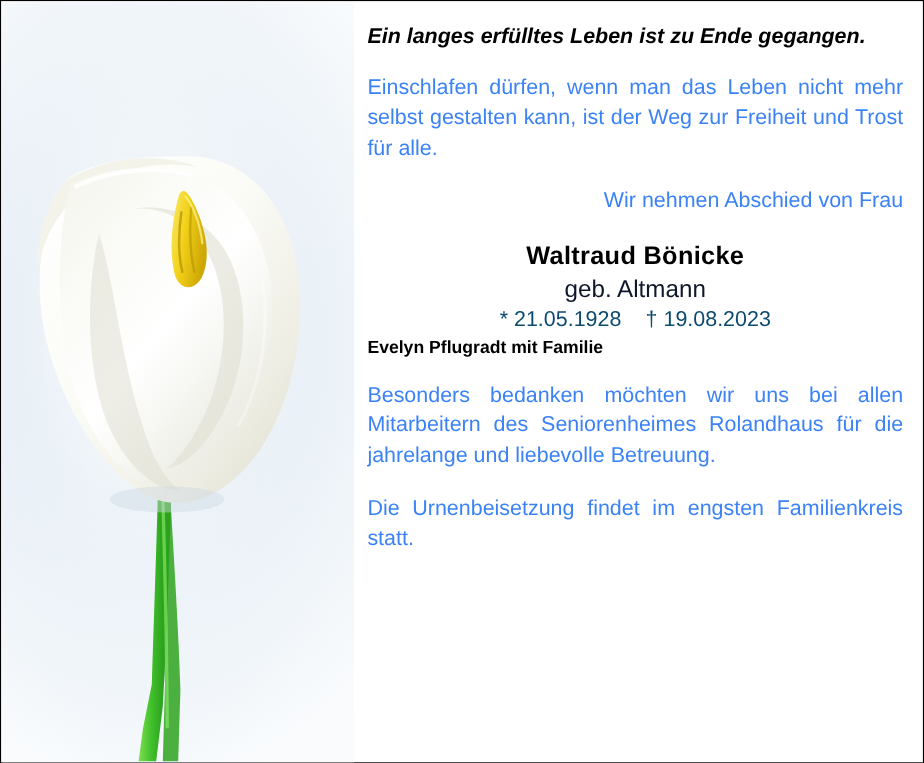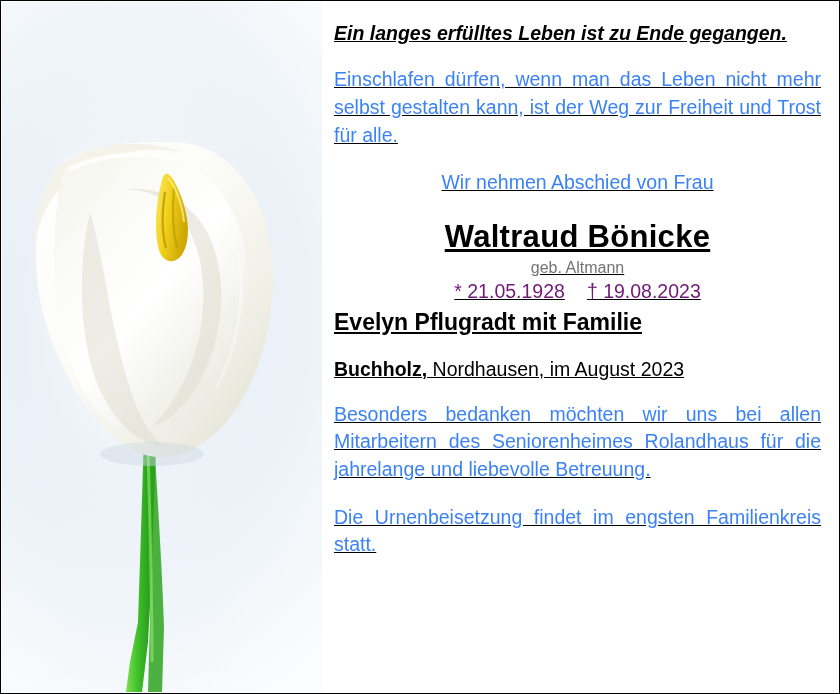--- a/index.html
+++ b/index.html
@@ -35,70 +35,69 @@
     width: 320px;
     height: 692px;
   }
   
   .text-col {
     position: absolute;
     left: 333px;
     top: 0;
     width: 487px;
     height: 606px;
-    text-decoration: underline;
   }
   .lead {
     font-style: italic;
     font-weight: bold;
     font-size: 19.5px;
     color: #000;
     margin-top: 20px;
     line-height: 1.3;
   }
   .para {
     font-size: 19.5px;
     color: #3b82f6;
     line-height: 1.42;
     text-align: justify;
     margin-top: 20px;
   }
   .para.nojust {
-    text-align: center;
+    text-align: right;
   }
   .name-block {
     text-align: center;
     margin-top: 22px;
   }
   .name {
-    font-size: 31px;
+    font-size: 23px;
     font-weight: bold;
     letter-spacing: 0.3px;
     color: #000;
     line-height: 1.15;
   }
   .born-name {
-    font-size: 16px;
-    color: #737373;
+    font-size: 22px;
+    color: #0f172a;
     margin-top: 4px;
   }
   .dates {
     font-size: 19.5px;
-    color: #701a75;
+    color: #0c4a6e;
     margin-top: 3px;
   }
   .dates .sep {
     display: inline-block;
     width: 22px;
   }
   .bold {
     font-weight: bold;
   }
   .family {
-    font-size: 23px;
+    font-size: 16px;
     font-weight: bold;
     color: #000;
     margin-top: 6px;
   }
   .place-line {
     font-size: 19.5px;
     color: #000;
     margin-top: 22px;
   }
 </style>
@@ -174,20 +173,19 @@
     <div class="name-block">
       <div class="name">Waltraud Bönicke</div>
       <div class="born-name">geb. Altmann</div>
       <div class="dates">
         <span>* 21.05.1928</span><span class="sep"></span><span>† 19.08.2023</span>
       </div>
     </div>
 
     <div class="family">Evelyn Pflugradt mit Familie</div>
 
-    <div class="place-line"><span class="bold">Buchholz,</span><span> Nordhausen, im August 2023</span></div>
 
     <div class="para">Besonders bedanken möchten wir uns bei allen Mitarbeitern des Seniorenheimes Rolandhaus für die jahrelange und liebevolle Betreuung.</div>
 
     <div class="para">Die Urnenbeisetzung findet im engsten Familienkreis statt.</div>
 
   </div>
 </div>
 
 </body></html>

